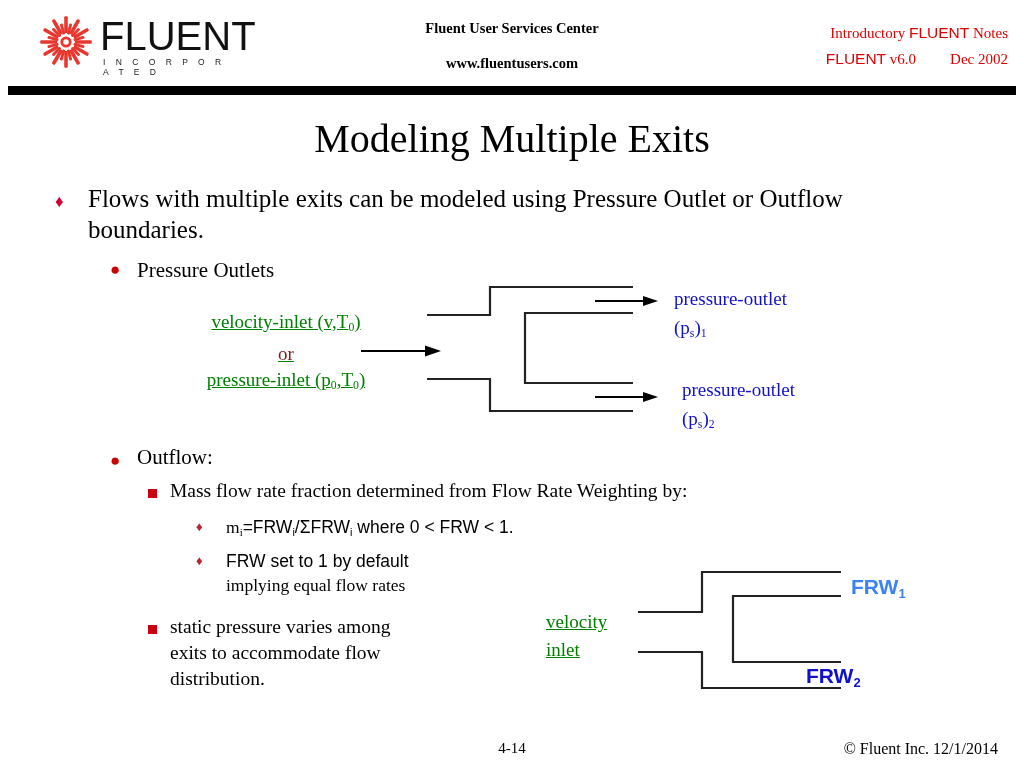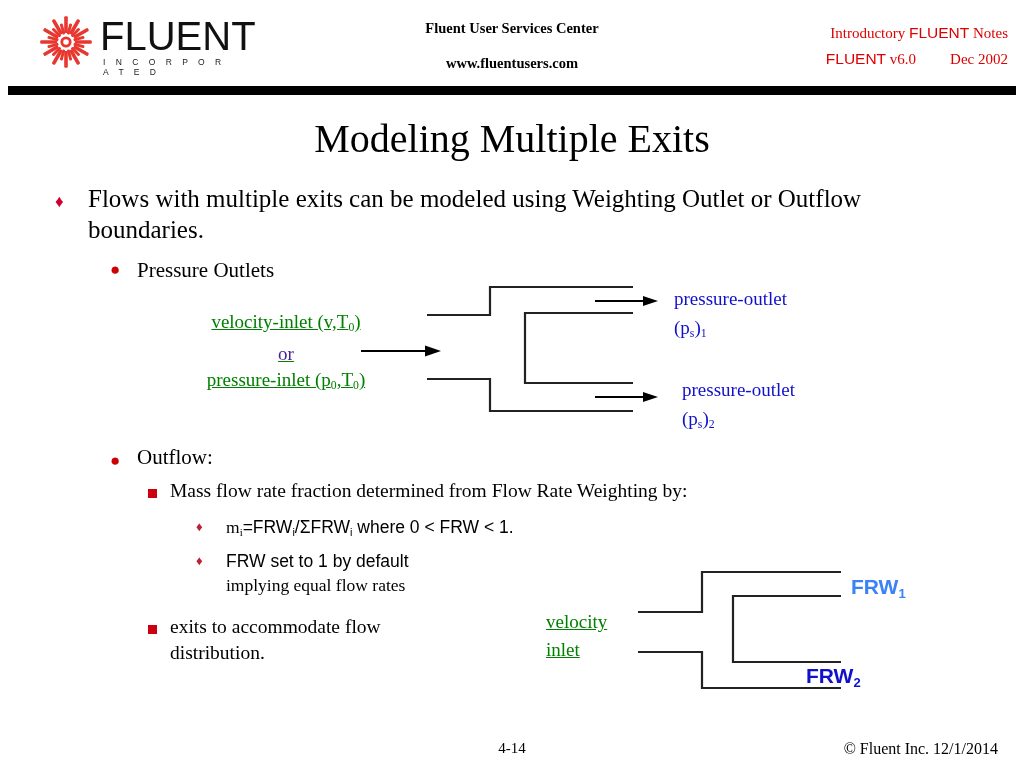--- a/index.html
+++ b/index.html
@@ -86,21 +86,21 @@
   sub { font-size: 0.62em; vertical-align: -0.28em; }
 
   
   .lbl-green { color: #008000; text-decoration: underline; }
   .lbl-blue  { color: #1111cc; }
 
   #d1-inlet-label {
     left: 175px; top: 309px; width: 222px; text-align: center;
     font-size: 19px; line-height: 26px;
   }
-  #d1-inlet-label .or { color: #4c1d95; }
+  #d1-inlet-label .or { color: #7f1d1d; }
 
   #d1-out1 { left: 674px; top: 284px; font-size: 19px; line-height: 29px; }
   #d1-out2 { left: 682px; top: 375px; font-size: 19px; line-height: 29px; }
 
   #d2-inlet-label {
     left: 546px; top: 608px; font-size: 19px; line-height: 28px;
   }
   #d2-frw1 {
     left: 851px; top: 575px;
     font-family: "Liberation Sans", sans-serif;
@@ -214,21 +214,21 @@
 <div class="abs" id="header-right">
   <div><span>Introductory </span><span class="sans">FLUENT</span><span> Notes</span></div>
   <div><span class="sans">FLUENT</span><span> v6.0</span><span class="gap"></span><span>Dec 2002</span></div>
 </div>
 
 <div class="abs" id="header-rule"></div>
 
 <div class="abs" id="slide-title">Modeling Multiple Exits</div>
 
 <div class="abs b1-marker" style="top:193px;">♦</div>
-<div class="abs b1 b1-text" style="top:183px;">Flows with multiple exits can be modeled using Weighting Outlet or Outflow boundaries.</div>
+<div class="abs b1 b1-text" style="top:183px;">Flows with multiple exits can be modeled using Pressure Outlet or Outflow boundaries.</div>
 
 <div class="abs b2-marker" style="top:260px;">●</div>
 <div class="abs b2 b2-text" style="top:257px;">Pressure Outlets</div>
 
 <svg class="abs" id="diagram1" style="left:355px; top:280px;" width="330" height="140">
 
   <g>
     <line x1="6" y1="71" x2="70" y2="71" stroke="#000" stroke-width="2.2"></line>
     <polygon points="70,65.5 86,71 70,76.5" fill="#000"></polygon>
   </g>
@@ -276,20 +276,21 @@
 <div class="abs b4 b4-text" style="top:515px;"><span>m</span><sub>i</sub><span class="sans">=FRW</span><sub class="sans">i</sub><span class="sans">/ΣFRW</span><sub class="sans">i</sub><span class="sans"> where 0 &lt; FRW &lt; 1.</span></div>
 
 <div class="abs b4-marker" style="top:553px;">♦</div>
 <div class="abs b4 b4-text" style="top:549px;">
   <div class="sans" style="font-size:17.5px;">FRW set to 1 by default</div>
   <div>implying equal flow rates</div>
 </div>
 
 <div class="abs b3-marker" style="top:625px;"></div>
 <div class="abs b3 b3-text" style="top:614px;">
+  <div>static pressure varies among</div>
   <div>exits to accommodate flow</div>
   <div>distribution.</div>
 </div>
 
 <svg class="abs" id="diagram2" style="left:636px; top:562px;" width="215" height="132">
 
   <path d="M 2,50 L 66,50 L 66,10 L 205,10" fill="none" stroke="#222" stroke-width="2.2"></path>
 
   <path d="M 2,90 L 66,90 L 66,126 L 205,126" fill="none" stroke="#222" stroke-width="2.2"></path>
 

